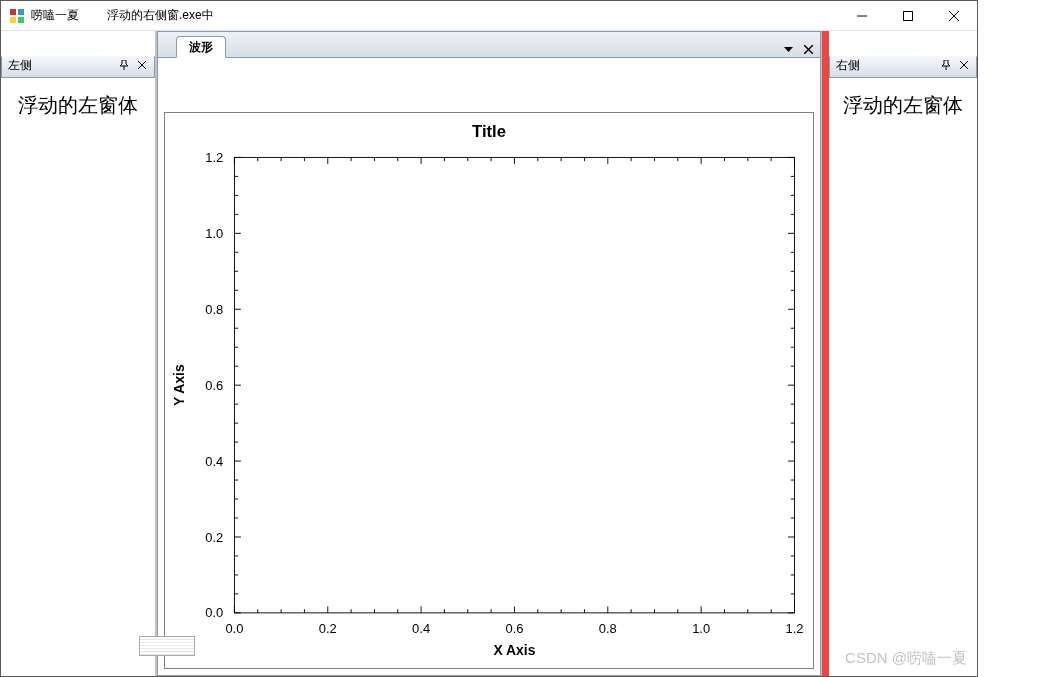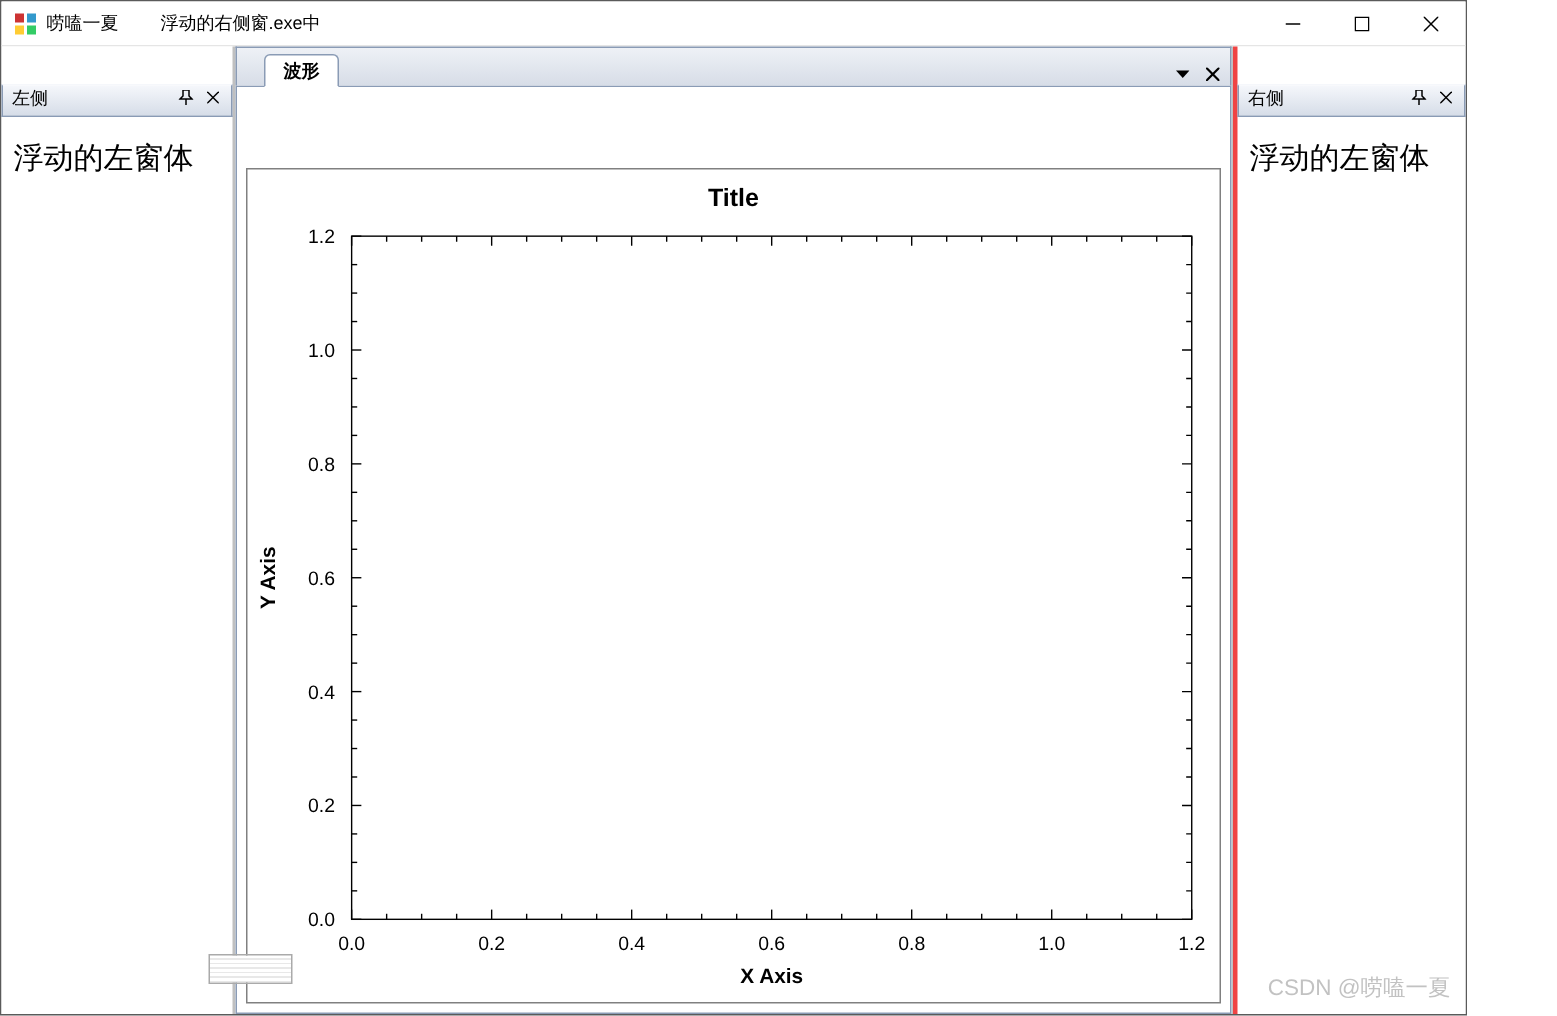--- a/index.html
+++ b/index.html
@@ -20,28 +20,28 @@
   .winbtn { width:46px; height:30px; display:flex; align-items:center;
             justify-content:center; font-family:Arial, sans-serif; }
   .winbtn svg { stroke:#000; stroke-width:1; fill:none; }
 
   
   .client { flex:1 1 auto; display:flex; min-height:0; }
 
   
   .dockpane { width:155px; display:flex; flex-direction:column; background:#fff; }
   .dockpane.left  { border-right:1px solid #c0c0c0; }
-  .dockpane.right { border-left:3px solid #ef4444;font-family:Liberation Mono, monospace; }
+  .dockpane.right { border-left:7px solid #ef4444;font-family:Liberation Mono, monospace; }
   .dockheader { height:22px; display:flex; align-items:flex-start; padding:0 4px 0 6px;
                 background:linear-gradient(#f5f7fb,#d6dde8); border:1px solid #8a9bb5;
                 border-top:1px solid #f5f7fb; font-size:12px;margin-top:25px; }
   .dockheader .title { flex:1 1 auto; }
   .dockheader .hbtn { width:16px; height:16px; display:flex; align-items:center;
                       justify-content:center; margin-left:2px; }
-  .dockbody { flex:1 1 auto; padding:14px 8px; font-size:20px; 
+  .dockbody { flex:1 1 auto; padding:14px 8px; font-size:20px; text-align:center;
               color:#000; overflow:hidden; }
 
   
   .center { flex:1 1 auto; display:flex; flex-direction:column; min-width:0;
             border-left:1px solid #c0c0c0; border-right:1px solid #c0c0c0; }
   .tabstrip { height:26px; display:flex; align-items:flex-end;
               background:linear-gradient(#eef1f6,#d7dde7); border:1px solid #8a9bb5;
               border-bottom:none; position:relative; padding-left:18px; }
   .tab { height:22px; padding:0 12px; font-size:12px; font-weight:bold;
          background:#fff; border:1px solid #8a9bb5; border-bottom:1px solid #fff;

